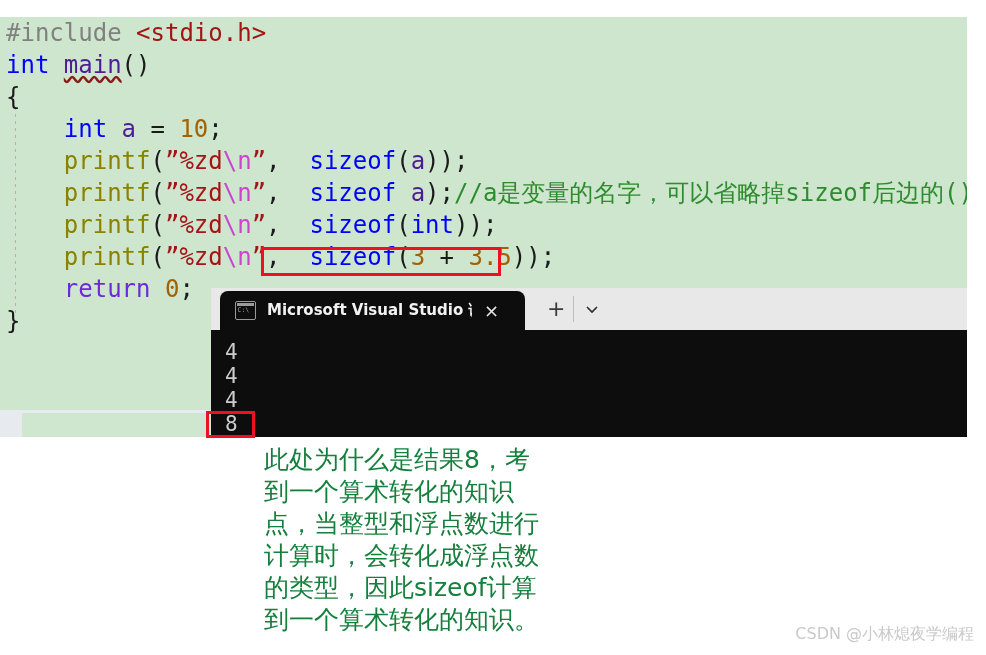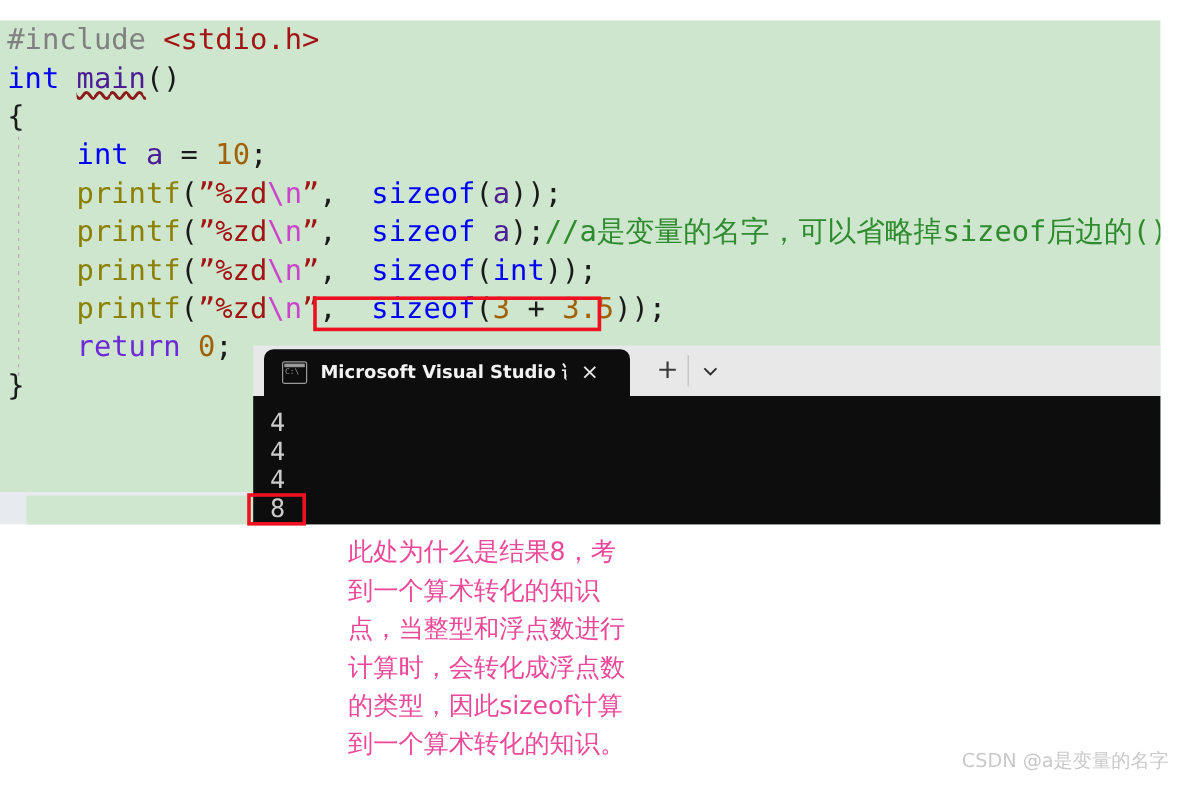--- a/index.html
+++ b/index.html
@@ -230,26 +230,25 @@
     box-sizing: border-box;
     pointer-events: none;
   }
 
   
   #annotation {
     position: absolute;
     left: 264px;
     top: 444px;
     width: 380px;
-    color: #ec4899;
+    color: #15803d;
     font-family: "DejaVu Sans", "Liberation Sans", sans-serif;
-    font-size: 21px;
+    font-size: 25px;
     line-height: 32px;
     white-space: pre;
-    margin-left: 26px;
   }
   #annotation .aline { display: block; height: 32px; }
 
   
   #watermark {
     position: absolute;
     right: 12px;
     bottom: 10px;
     color: #c9c9c9;
     font-size: 16px;
@@ -296,13 +295,13 @@
     <div class="console-line" id="out1">4</div>
     <div class="console-line" id="out2">4</div>
     <div class="console-line" id="out3">8</div>
   </div>
 </div>
 
 <div id="result-box"></div>
 
 <div id="annotation"><span class="aline">此处为什么是结果8，考</span><span class="aline">到一个算术转化的知识</span><span class="aline">点，当整型和浮点数进行</span><span class="aline">计算时，会转化成浮点数</span><span class="aline">的类型，因此sizeof计算</span><span class="aline">到一个算术转化的知识。</span></div>
 
-<div id="watermark">CSDN @a是变量的名字</div>
+<div id="watermark">CSDN @小林熄夜学编程</div>
 
 </body></html>

